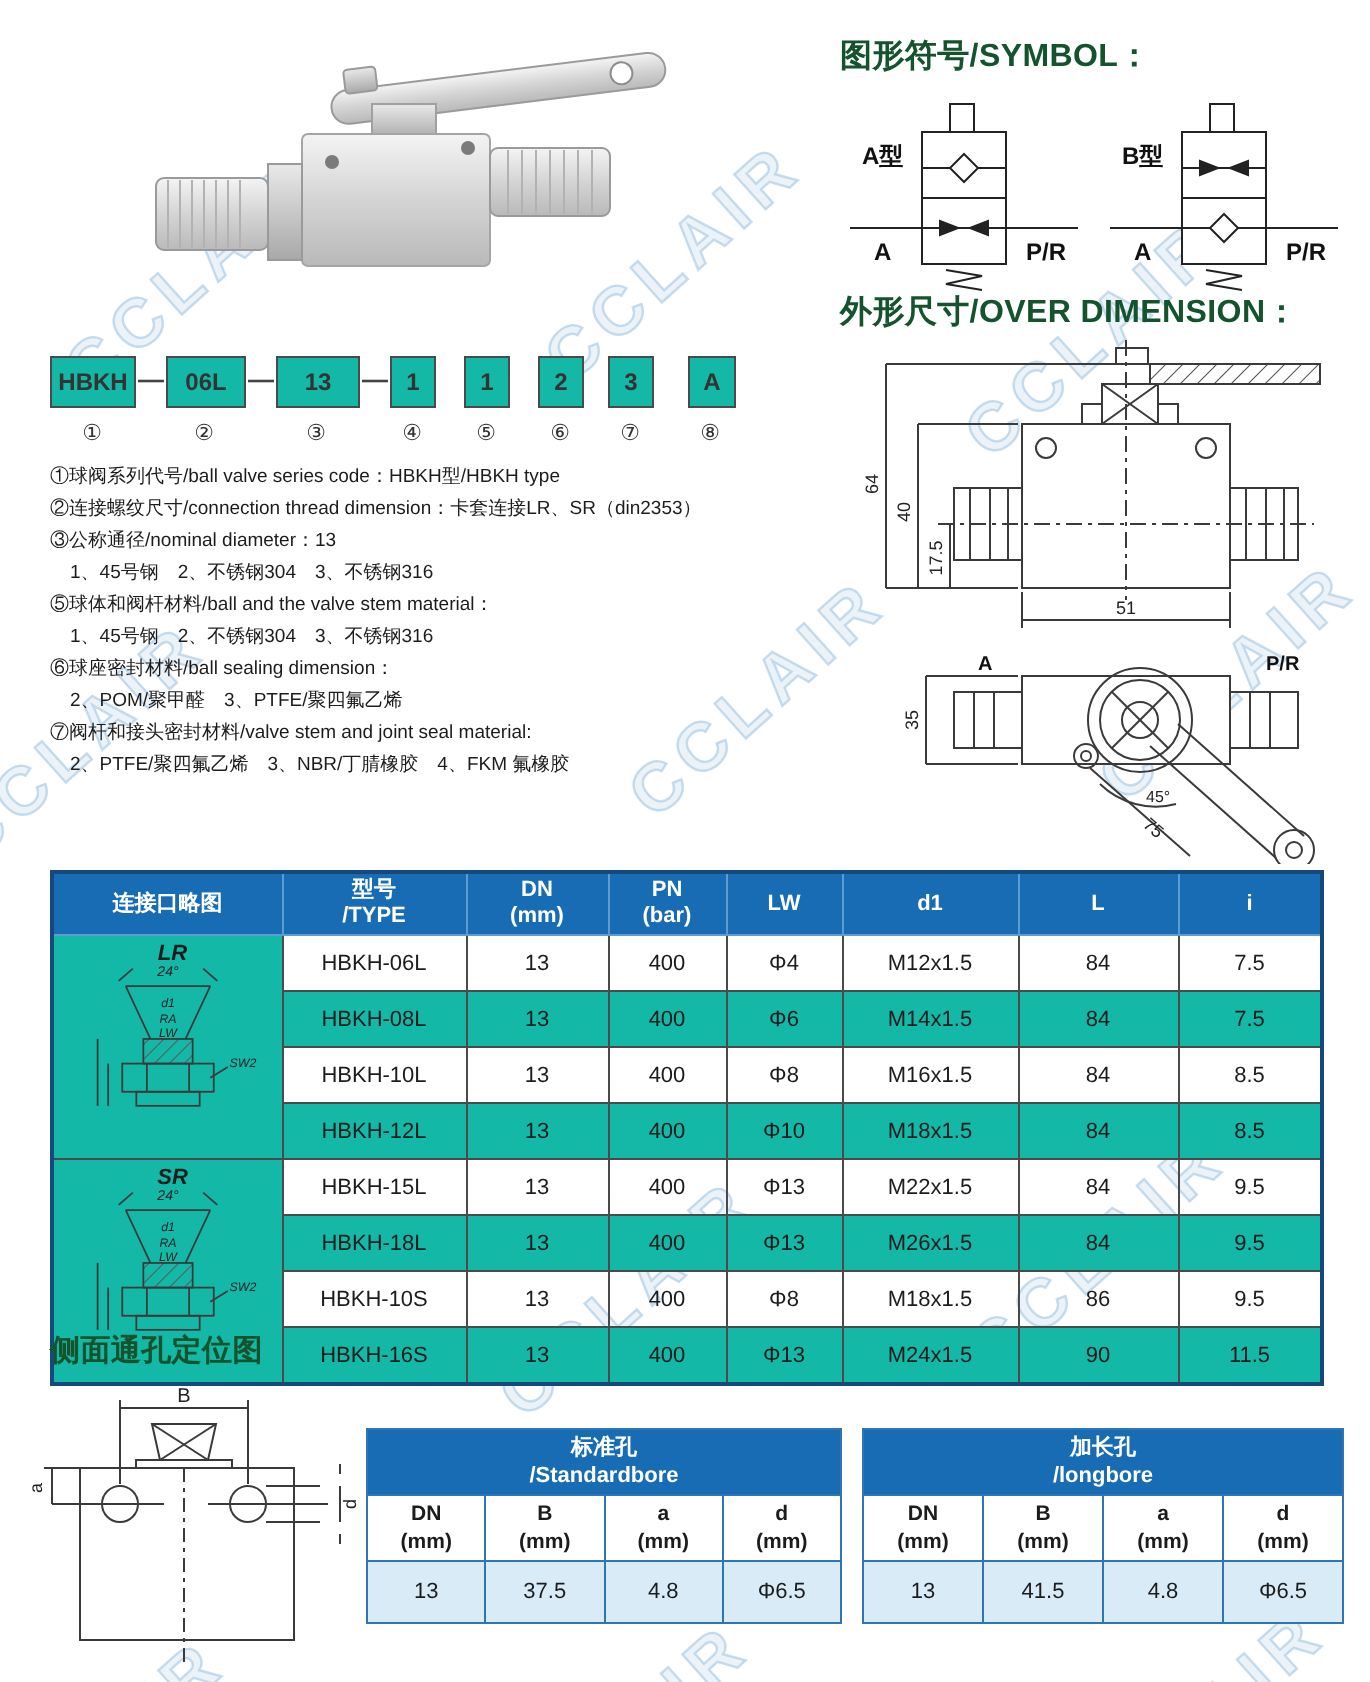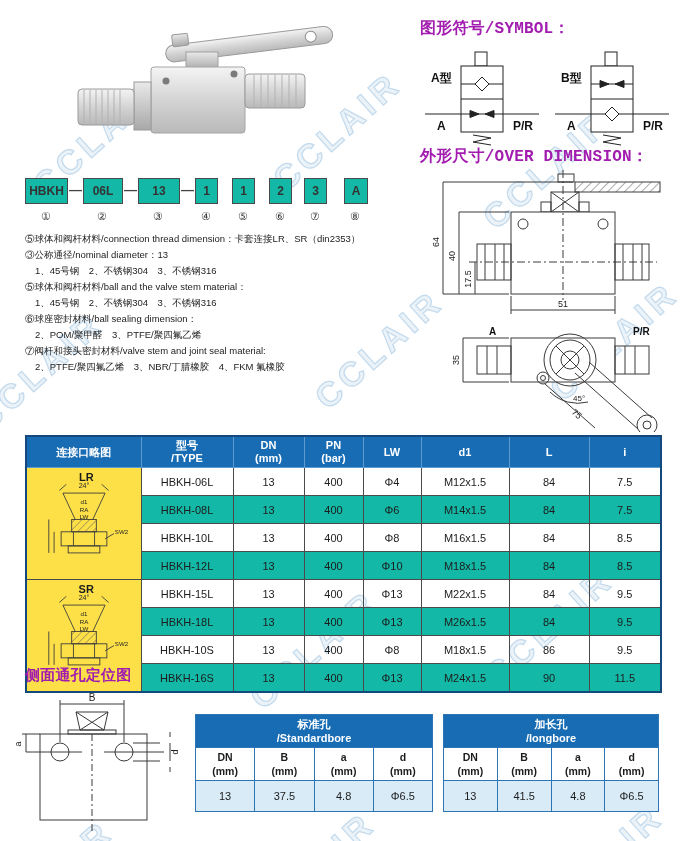--- a/index.html
+++ b/index.html
@@ -1,41 +1,41 @@
 <!DOCTYPE html>
 <html><head>
 <meta charset="utf-8">
 <style>
   html,body{margin:0;padding:0;background:#fff;}
   #page{position:relative;width:685px;height:841px;background:#ffffff;overflow:hidden;
         font-family:"Liberation Sans",sans-serif;color:#222;}
   .abs{position:absolute;}
-  .heading{font-family:Liberation Mono, monospace;font-weight:bold;color:#a21caf;font-size:16px;letter-spacing:.2px;}
+  .heading{font-family:Liberation Sans, sans-serif;font-weight:bold;color:#14532d;font-size:16px;letter-spacing:.2px;}
   .heading.big{font-size:17px;}
   
   .wm{position:absolute;font:700 34px "Liberation Sans",sans-serif;letter-spacing:5px;
       color:rgba(188,216,236,.30);-webkit-text-stroke:1.2px rgba(154,193,224,.55);
       transform:rotate(-42deg);pointer-events:none;white-space:nowrap;}
   
   .codebox{position:absolute;top:0;height:24px;border:1.5px solid #4a4a4a;background:#14b8a6;
            display:flex;align-items:center;justify-content:center;font-weight:bold;font-size:12px;color:#333;}
   .codedash{position:absolute;top:4px;font-weight:bold;color:#444;font-size:13px;}
   .codenum{position:absolute;top:32px;transform:translateX(-50%);font-size:11px;color:#333;}
   .note-line{font-size:9.5px;line-height:16px;white-space:nowrap;color:#1c1c1c;}
   .note-line.indent{padding-left:10px;}
   
   table.main{border-collapse:collapse;table-layout:fixed;width:635px;border:2px solid #14497e;}
   table.main th{background:#176cb4;color:#fff;font-size:11px;font-weight:bold;
                 border:1px solid #5e9bd0;height:30px;line-height:13px;padding:0;}
   table.main td{border:1px solid #4a4a4a;font-size:11px;color:#1c1c1c;text-align:center;height:27px;padding:0;}
   table.main tr.alt td{background:#14b8a6;}
-  td.sketch-cell,table.main tr.alt td.sketch-cell{background:#fde047;vertical-align:top;text-align:left;}
+  td.sketch-cell,table.main tr.alt td.sketch-cell{background:#14b8a6;vertical-align:top;text-align:left;font-style:italic;}
   .series-label{font-weight:bold;font-size:11px;margin:3px 0 0 5px;color:#1c1c1c;}
   
-  table.btable{border-collapse:collapse;table-layout:fixed;border:1.5px solid #2e75b6;margin-left:12px;}
+  table.btable{border-collapse:collapse;table-layout:fixed;border:1.5px solid #2e75b6;}
   table.btable th,table.btable td{border:1px solid #2e75b6;padding:0;text-align:center;}
   table.btable .title{background:#176cb4;color:#fff;font-size:11px;font-weight:bold;height:32px;line-height:14px;}
   table.btable .colhead{background:#fff;font-size:10.5px;font-weight:bold;height:32px;line-height:14px;color:#1c1c1c;}
   table.btable .dval{background:#d9ebf7;font-size:11px;height:30px;color:#1c1c1c;}
   svg{display:block;}
   svg text{font-family:"Liberation Sans",sans-serif;}
   .t7{font-size:7px;fill:#222;}
   .t8{font-size:8px;fill:#222;}
   .t9{font-size:9px;fill:#222;}
   .t10{font-size:10px;fill:#222;}
@@ -154,21 +154,22 @@
     <span class="codenum" style="left:21px;">①</span>
     <span class="codenum" style="left:77px;">②</span>
     <span class="codenum" style="left:133px;">③</span>
     <span class="codenum" style="left:181px;">④</span>
     <span class="codenum" style="left:218px;">⑤</span>
     <span class="codenum" style="left:255px;">⑥</span>
     <span class="codenum" style="left:290px;">⑦</span>
     <span class="codenum" style="left:330px;">⑧</span>
   </div>
   <div class="abs" style="left:25px;top:231px;width:405px;">
-    <div class="note-line">⑤球体和阀杆材料/connection thread dimension：卡套连接LR、SR（din2353）</div>
+    <div class="note-line">①球阀系列代号/ball valve series code：HBKH型/HBKH type</div>
+    <div class="note-line">②连接螺纹尺寸/connection thread dimension：卡套连接LR、SR（din2353）</div>
     <div class="note-line">③公称通径/nominal diameter：13</div>
     <div class="note-line indent">1、45号钢　2、不锈钢304　3、不锈钢316</div>
     <div class="note-line">⑤球体和阀杆材料/ball and the valve stem material：</div>
     <div class="note-line indent">1、45号钢　2、不锈钢304　3、不锈钢316</div>
     <div class="note-line">⑥球座密封材料/ball sealing dimension：</div>
     <div class="note-line indent">2、POM/聚甲醛　3、PTFE/聚四氟乙烯</div>
     <div class="note-line">⑦阀杆和接头密封材料/valve stem and joint seal material:</div>
     <div class="note-line indent">2、PTFE/聚四氟乙烯　3、NBR/丁腈橡胶　4、FKM 氟橡胶</div>
   </div>
 
@@ -472,21 +473,21 @@
     </tr>
     <tr>
       <td class="dval">13</td>
       <td class="dval">37.5</td>
       <td class="dval">4.8</td>
       <td class="dval">Φ6.5</td>
     </tr>
   </tbody>
     </table>
 
-  <table class="btable abs" style="left:431px;top:714px;width:216px;">
+  <table class="btable abs" style="left:431px;top:714px;width:241px;">
     <tbody>
         <tr>
           <th class="title" colspan="4">
       <div>加长孔</div>
             <div>/longbore</div>
     </th>
         </tr>
     <tr>
       <td class="colhead">
             <div>DN</div>

